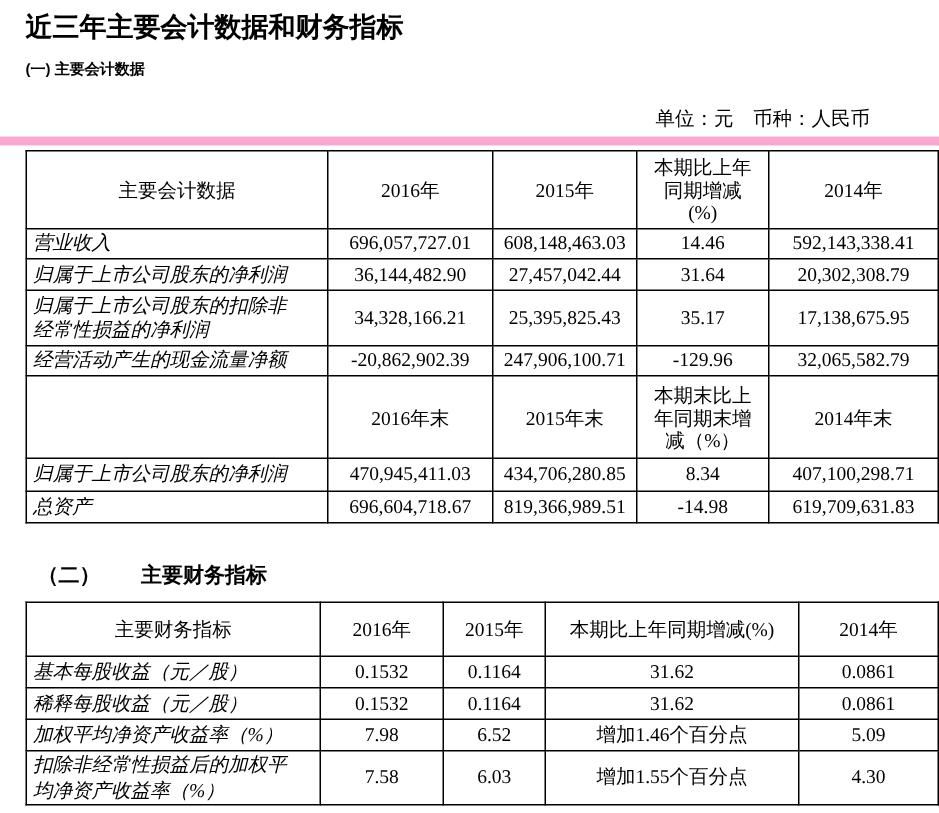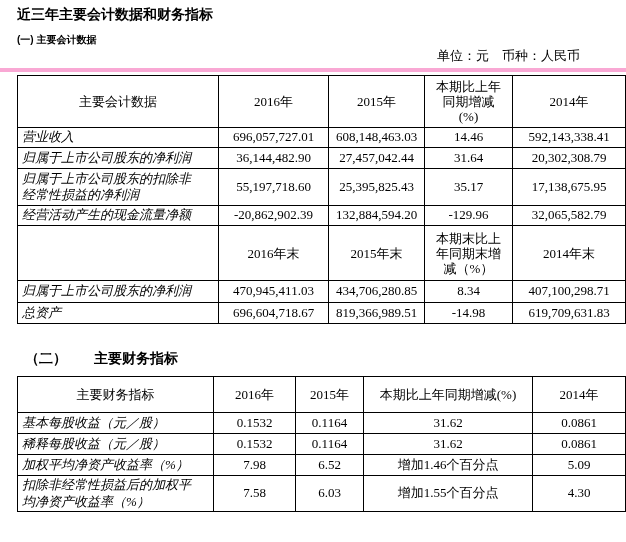--- a/index.html
+++ b/index.html
@@ -2,29 +2,29 @@
 <html><head>
 <meta charset="utf-8">
 <style>
   html,body{margin:0;padding:0;background:#fff;}
   body{
     width:626px;height:542px;overflow:hidden;color:#000;
     font-family:"Liberation Serif","DejaVu Serif",serif;
   }
   .doc{position:relative;width:626px;height:542px;background:#fff;}
   .main-title{
-    margin:6px 0 0 17px;font-size:14px;font-weight:bold;
+    margin:6px 0 0 17px;font-size:18px;font-weight:bold;
     font-family:"Liberation Sans","DejaVu Sans",sans-serif;
   }
   .sec-title{
     margin:9px 0 0 17px;font-size:10px;font-weight:bold;
     font-family:"Liberation Sans","DejaVu Sans",sans-serif;
   }
   .unit-row{
-    margin-top:0;border-bottom:4px solid #f9a8d4;
+    margin-top:17px;border-bottom:6px solid #f9a8d4;
     text-align:right;padding:0 46px 3px 0;font-size:13px;
   }
   table{
     border-collapse:collapse;margin-left:17px;table-layout:fixed;
     font-size:13px;line-height:1.25;
   }
   td{border:1px solid #000;padding:0 3px;overflow:hidden;}
   td.hd{text-align:center;vertical-align:middle;white-space:pre-line;line-height:15px;}
   td.lbl{text-align:left;padding-left:4px;vertical-align:middle;white-space:pre-line;font-style:italic;}
   td.num{text-align:center;padding-right:3px;vertical-align:middle;}
@@ -85,29 +85,29 @@
     <tr class="h21">
       <td class="lbl">归属于上市公司股东的净利润</td>
       <td class="num">36,144,482.90</td>
       <td class="num">27,457,042.44</td>
       <td class="num">31.64</td>
       <td class="num">20,302,308.79</td>
     </tr>
     <tr class="h37">
       <td class="lbl">归属于上市公司股东的扣除非
 经常性损益的净利润</td>
-      <td class="num">55,197,718.60</td>
+      <td class="num">34,328,166.21</td>
       <td class="num">25,395,825.43</td>
       <td class="num">35.17</td>
       <td class="num">17,138,675.95</td>
     </tr>
     <tr class="h20">
       <td class="lbl">经营活动产生的现金流量净额</td>
       <td class="num">-20,862,902.39</td>
-      <td class="num">132,884,594.20</td>
+      <td class="num">247,906,100.71</td>
       <td class="num">-129.96</td>
       <td class="num">32,065,582.79</td>
     </tr>
     <tr class="h55">
       <td class="hd"></td>
       <td class="hd">2016年末</td>
       <td class="hd">2015年末</td>
       <td class="hd">本期末比上
 年同期末增
 减（%）</td>

